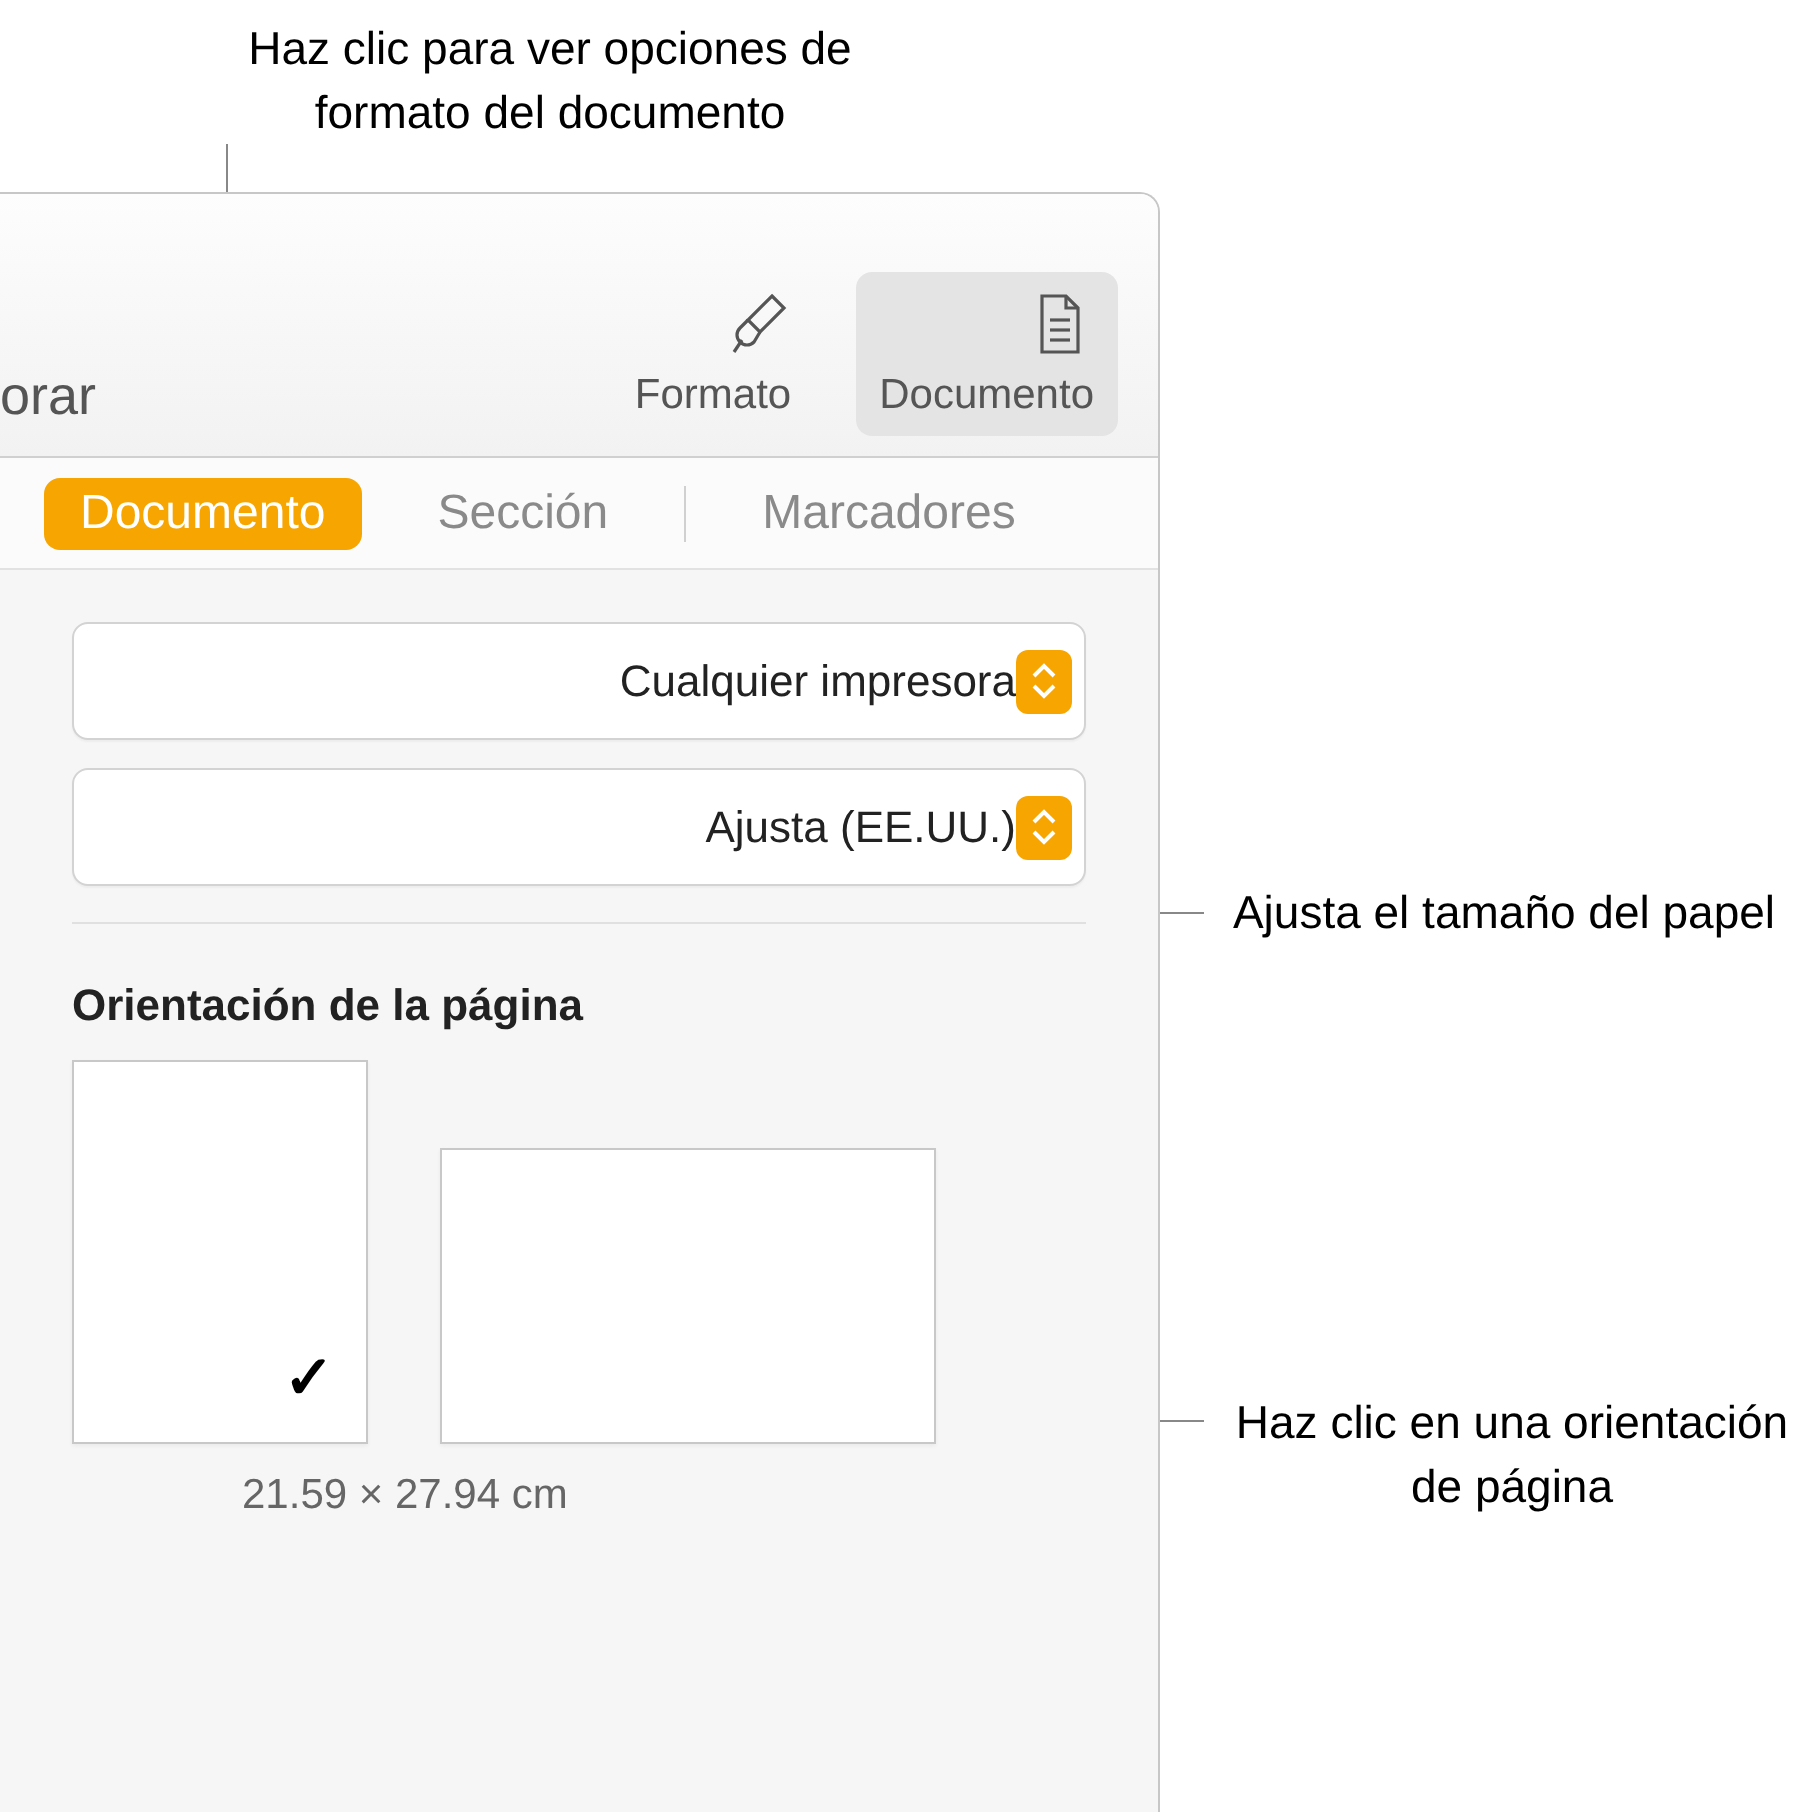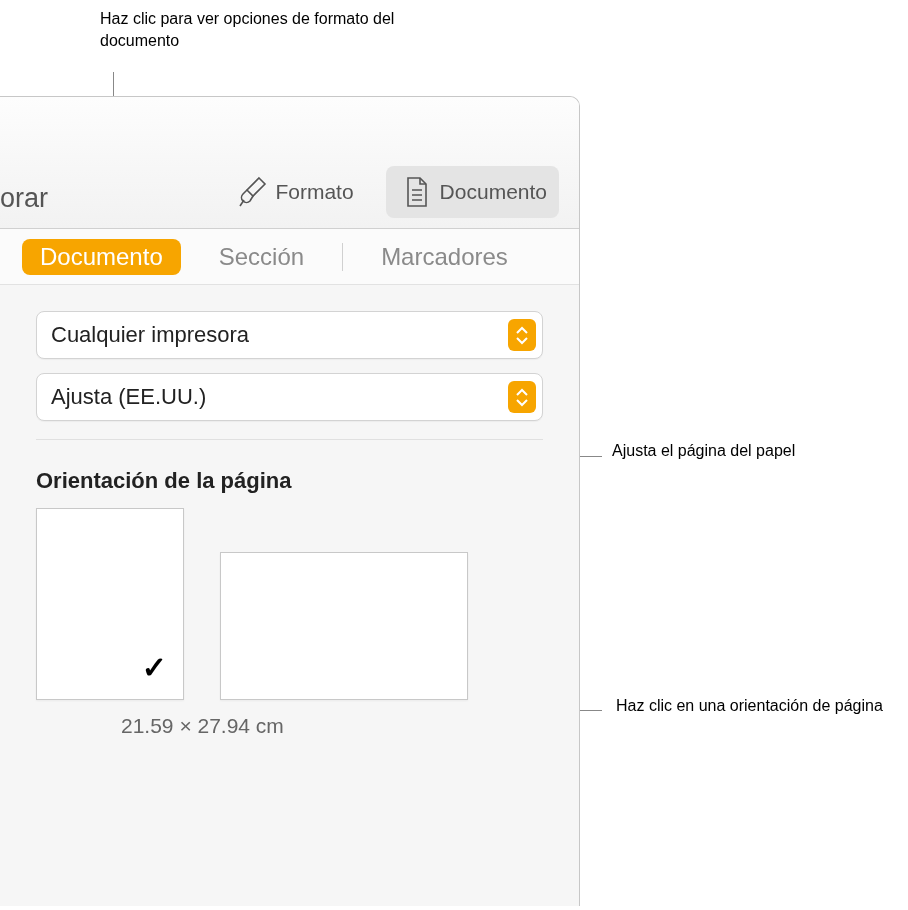--- a/index.html
+++ b/index.html
@@ -10,23 +10,24 @@
     body {
       font-family: -apple-system, BlinkMacSystemFont, "Helvetica Neue", Helvetica, Arial, sans-serif;
       background: #fff;
       width: 908px;
       height: 910px;
       position: relative;
       overflow: hidden;
     }
     .callout-text {
       position: absolute;
-      font-size: 16px;
+      font-size: 23px;
       color: #000;
       line-height: 1.4;
+      text-align: center;
     }
     .callout-top {
       top: 8px;
       left: 100px;
       width: 350px;
     }
     .callout-paper {
       top: 440px;
       left: 612px;
       width: 280px;
@@ -89,21 +90,22 @@
       width: 48px;
       overflow: hidden;
       direction: rtl;
       text-align: left;
     }
     .toolbar-spacer {
       flex: 1;
     }
     .toolbar-btn {
       display: flex;
-      align-items: center;
+      flex-direction: column;
+      align-items: flex-end;
       gap: 6px;
       padding: 8px 12px;
       border-radius: 8px;
       cursor: pointer;
     }
     .toolbar-btn.active {
       background: #e4e4e4;
     }
     .toolbar-btn .icon {
       width: 36px;
@@ -146,23 +148,23 @@
     }
     .section-label {
       font-size: 22px;
       font-weight: 600;
       color: #222;
       margin-bottom: 14px;
     }
     .popup-select {
       display: flex;
       align-items: center;
-      justify-content: space-between;
+      justify-content: flex-end;
       width: 100%;
-      height: 48px;
+      height: 59px;
       background: #fff;
       border: 1px solid #d3d3d3;
       border-radius: 8px;
       padding: 0 6px 0 14px;
       margin-bottom: 14px;
       font-size: 22px;
       color: #222;
       cursor: pointer;
       box-shadow: 0 1px 1px rgba(0,0,0,0.04);
     }
@@ -219,21 +221,21 @@
     .dims {
       font-size: 21px;
       color: #666;
       margin-left: 85px;
     }
   </style>
 </head>
 <body>
 
 <div class="callout-text callout-top">Haz clic para ver opciones de formato del documento</div>
-<div class="callout-text callout-paper">Ajusta el página del papel</div>
+<div class="callout-text callout-paper">Ajusta el tamaño del papel</div>
 <div class="callout-text callout-orient">Haz clic en una orientación de página</div>
 
 <div class="leader leader-top-v"></div>
 <div class="leader leader-paper-h"></div>
 <div class="leader leader-orient-h"></div>
 
 <div class="panel-wrap">
 
   <div class="toolbar">
     <div class="toolbar-left">orar</div>

